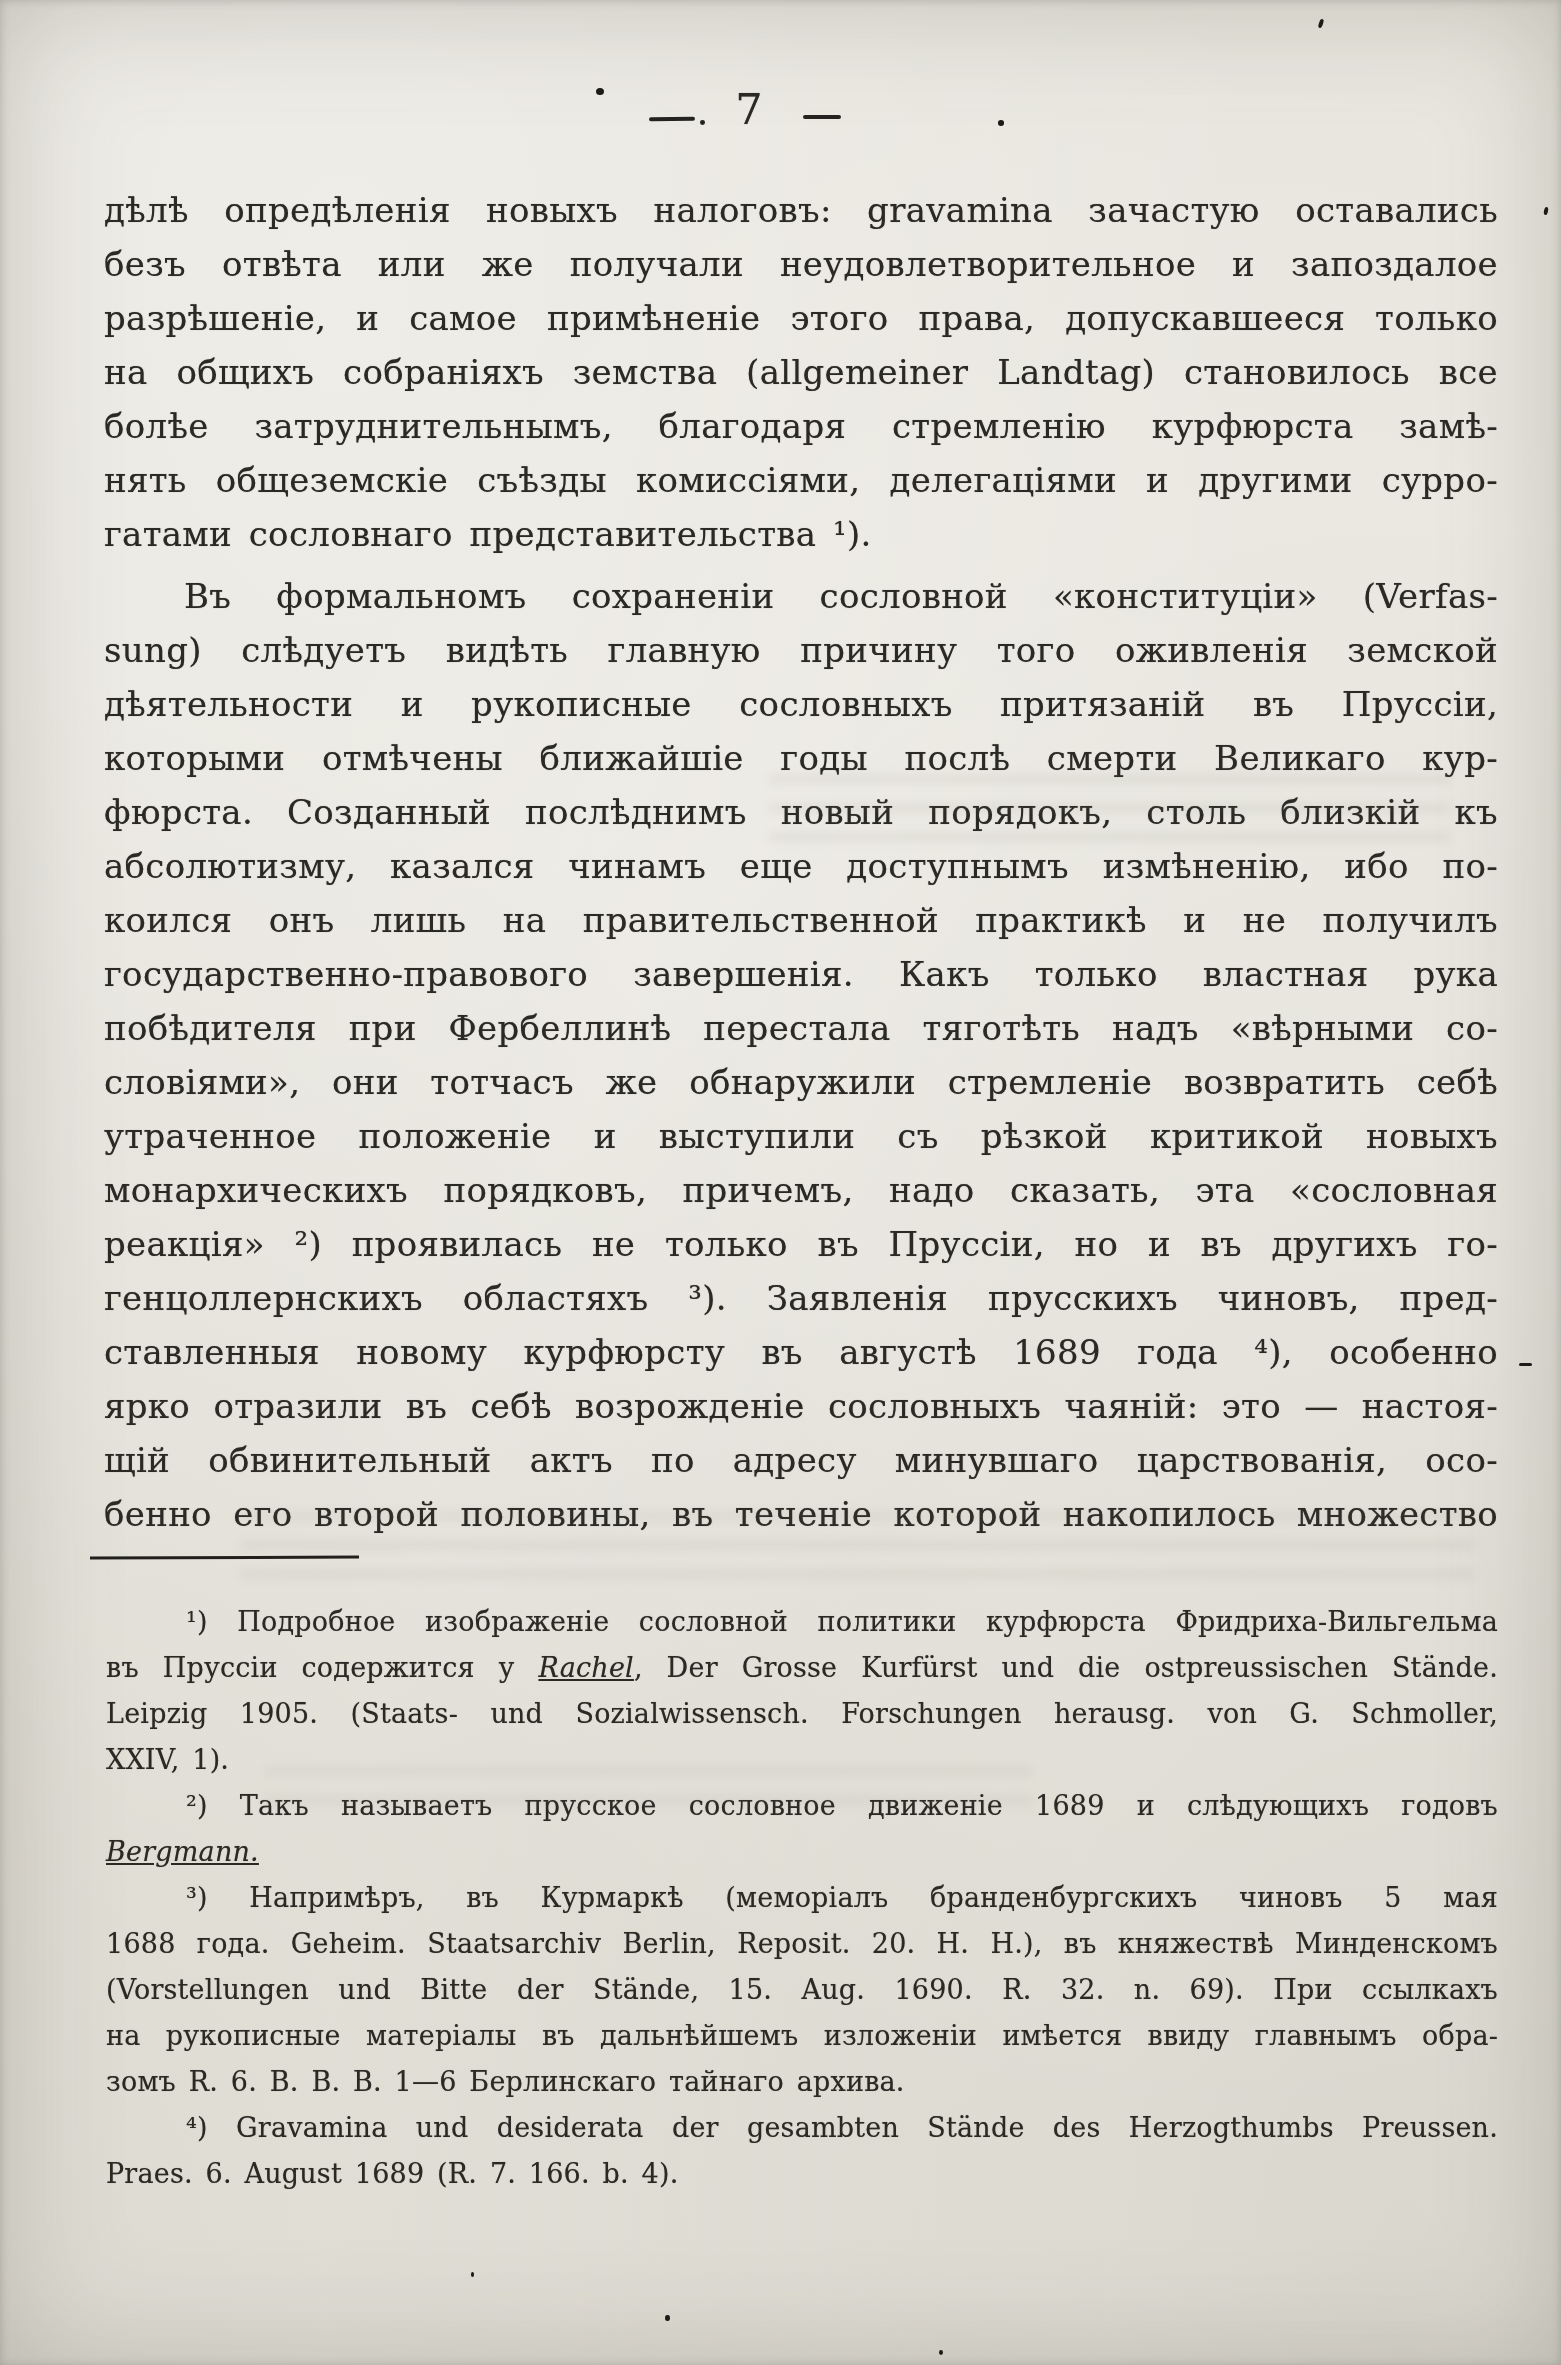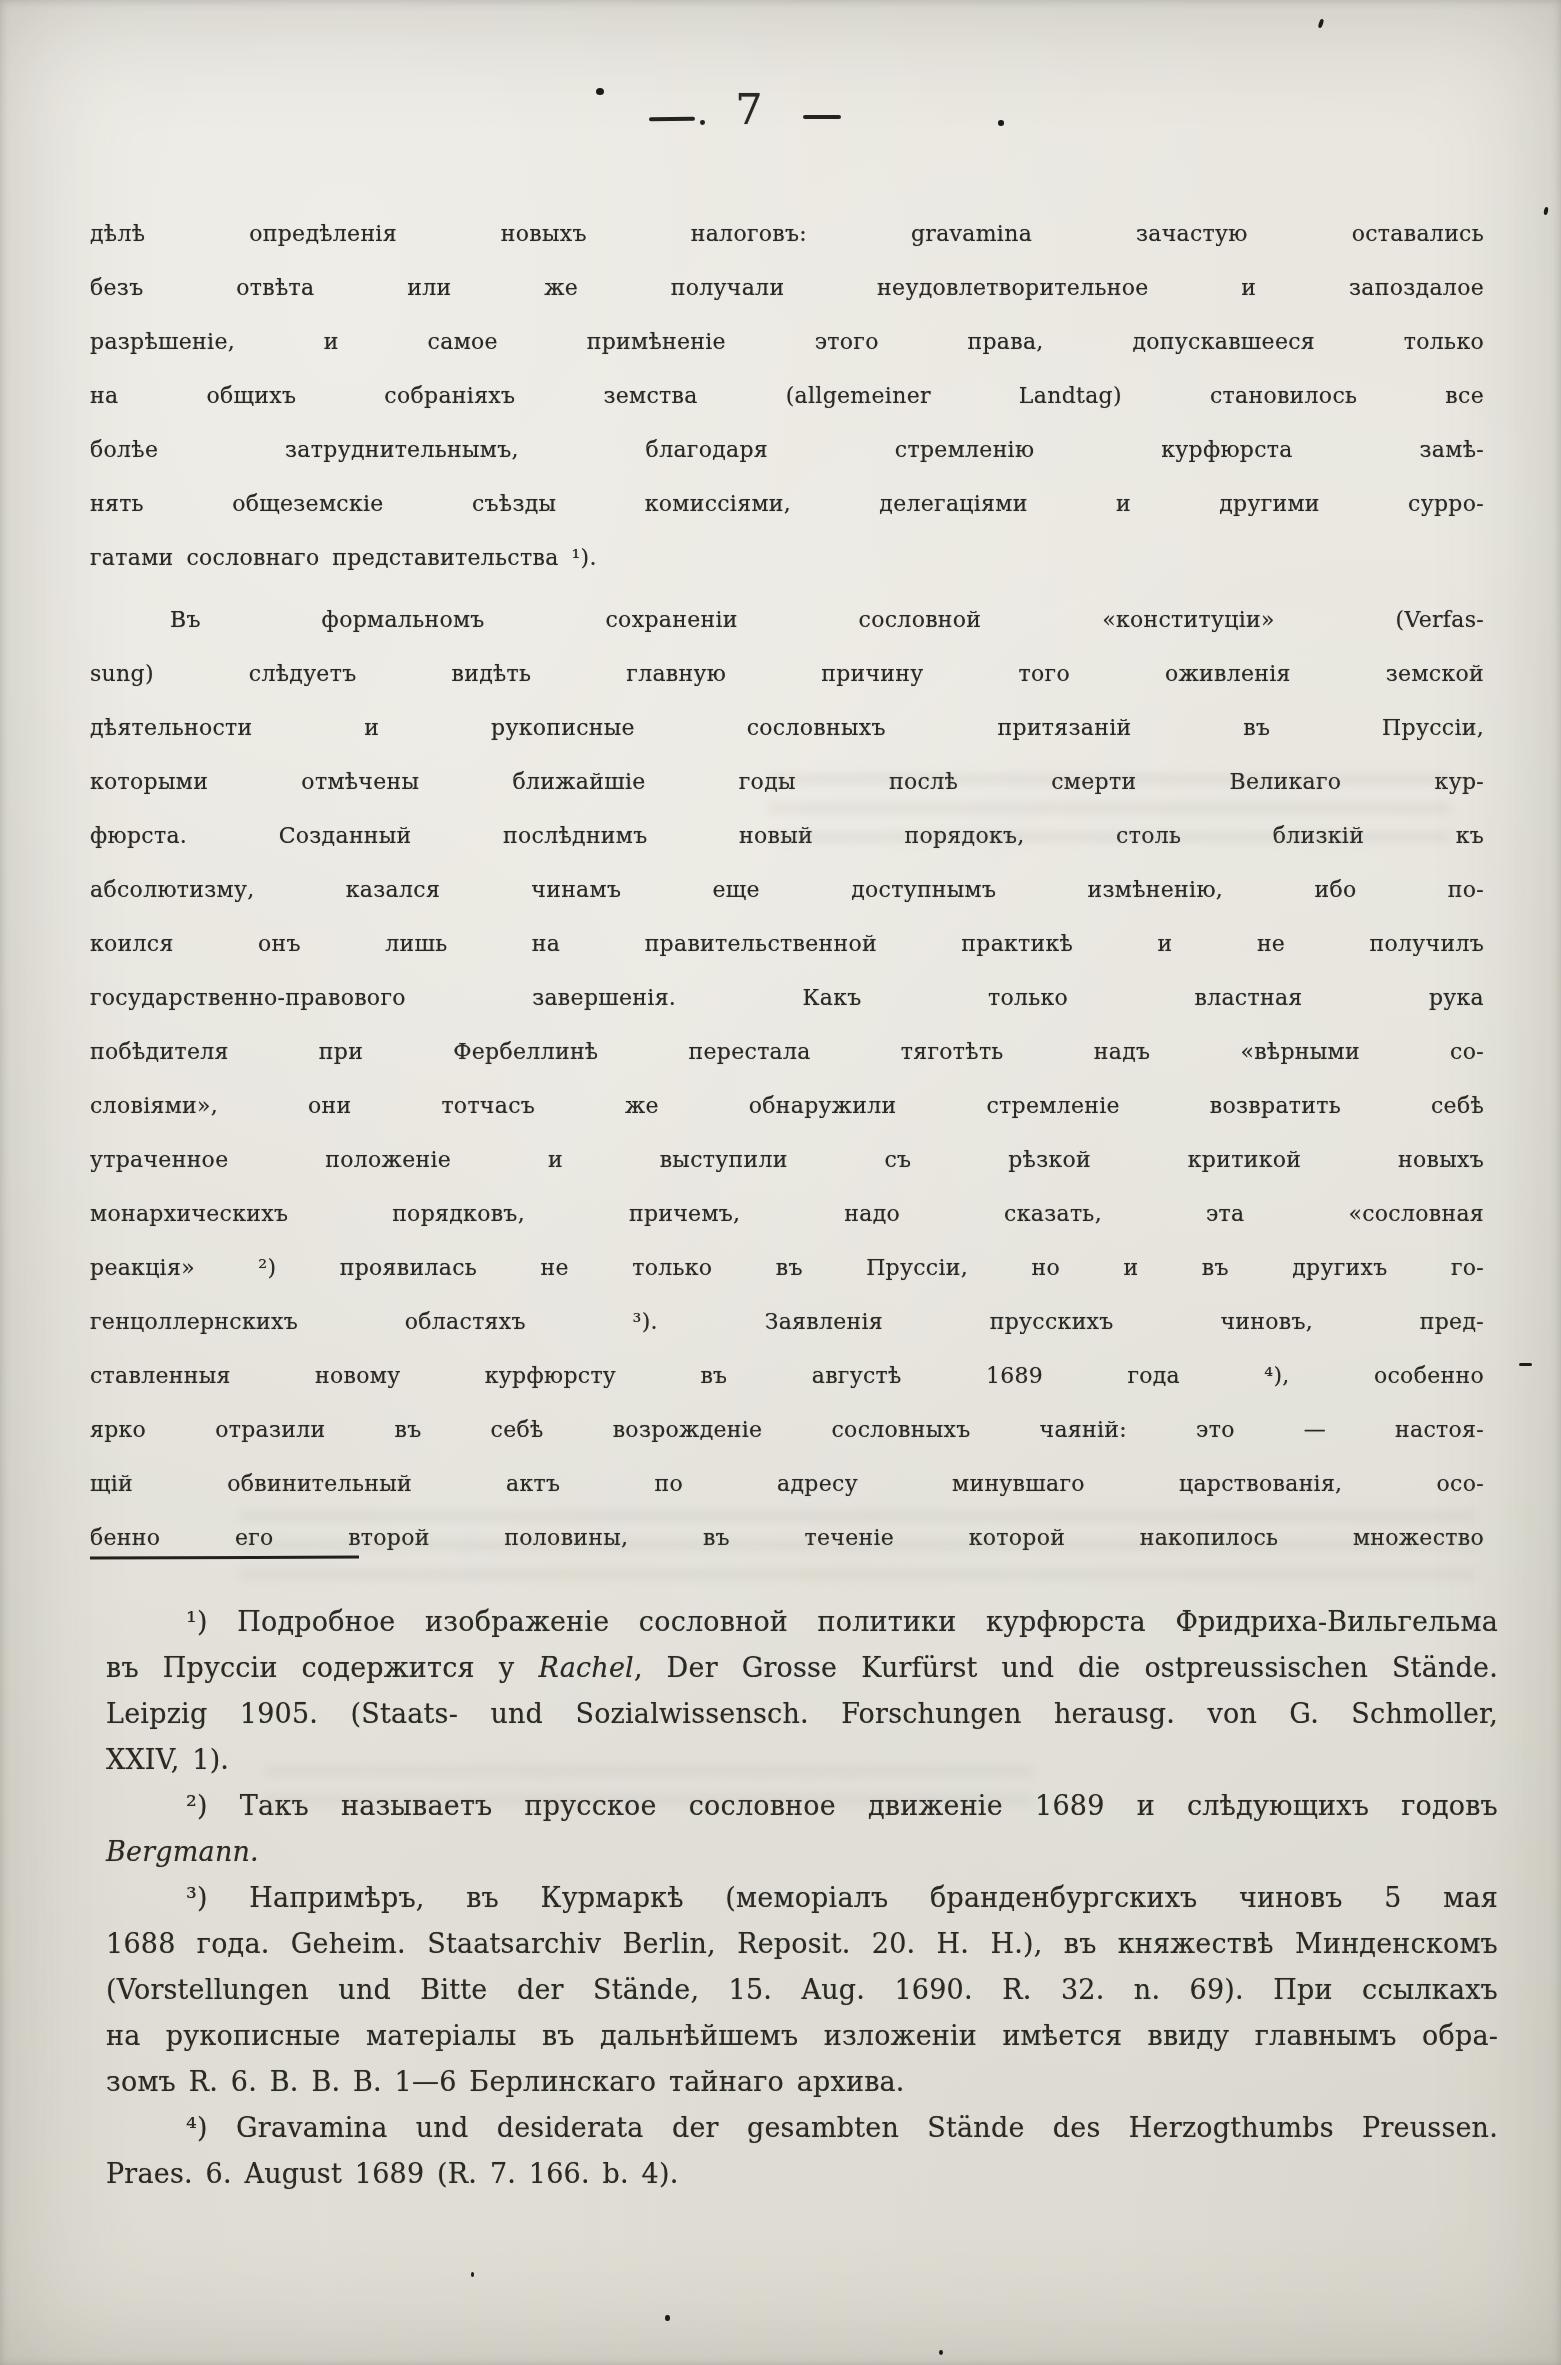--- a/index.html
+++ b/index.html
@@ -32,30 +32,29 @@
   .rule-left-dot { position: absolute; left: 700px; top: 120px; width: 4.8px; height: 4.8px;
                    background: #24231f; border-radius: 50%; }
   .page-number {
     position: absolute; left: 725px; top: 85px; width: 48px;
     text-align: center; font-size: 43px; line-height: 48px;
     text-shadow: 0 0 0.8px rgba(40,38,32,0.55);
   }
 
   
   .main-text {
-    position: absolute; left: 90px; top: 183px; width: 1394px;
-    font-size: 22px; line-height: 54px; letter-spacing: 0.3px; word-spacing: 5.6px;
+    position: absolute; left: 104px; top: 183px; width: 1394px;
+    font-size: 34px; line-height: 54px; letter-spacing: 0.3px; word-spacing: 5.6px;
     text-shadow: 0 0 0.8px rgba(40,38,32,0.5);
-    margin-top: 24px;
   }
   .main-text .para + .para { margin-top: 8px; }
   .line { text-align: justify; text-align-last: justify; }
   .line.last { text-align-last: left; }
   .para.indent .line:first-child { text-indent: 80px; }
-  .italic { font-style: italic; }
+  .italic { font-style: italic; text-decoration: underline; }
 
   .fn-separator {
     position: absolute; left: 90px; top: 1556px; width: 269px; height: 3.2px;
     background: #21201c; transform: rotate(-0.2deg);
     box-shadow: 0 4px 0 -1.6px rgba(33,32,28,0.55);
   }
 
   .footnotes {
     position: absolute; left: 90px; top: 1599px; width: 1392px;
     font-size: 27px; line-height: 46px; letter-spacing: 0.2px; word-spacing: 4px;

